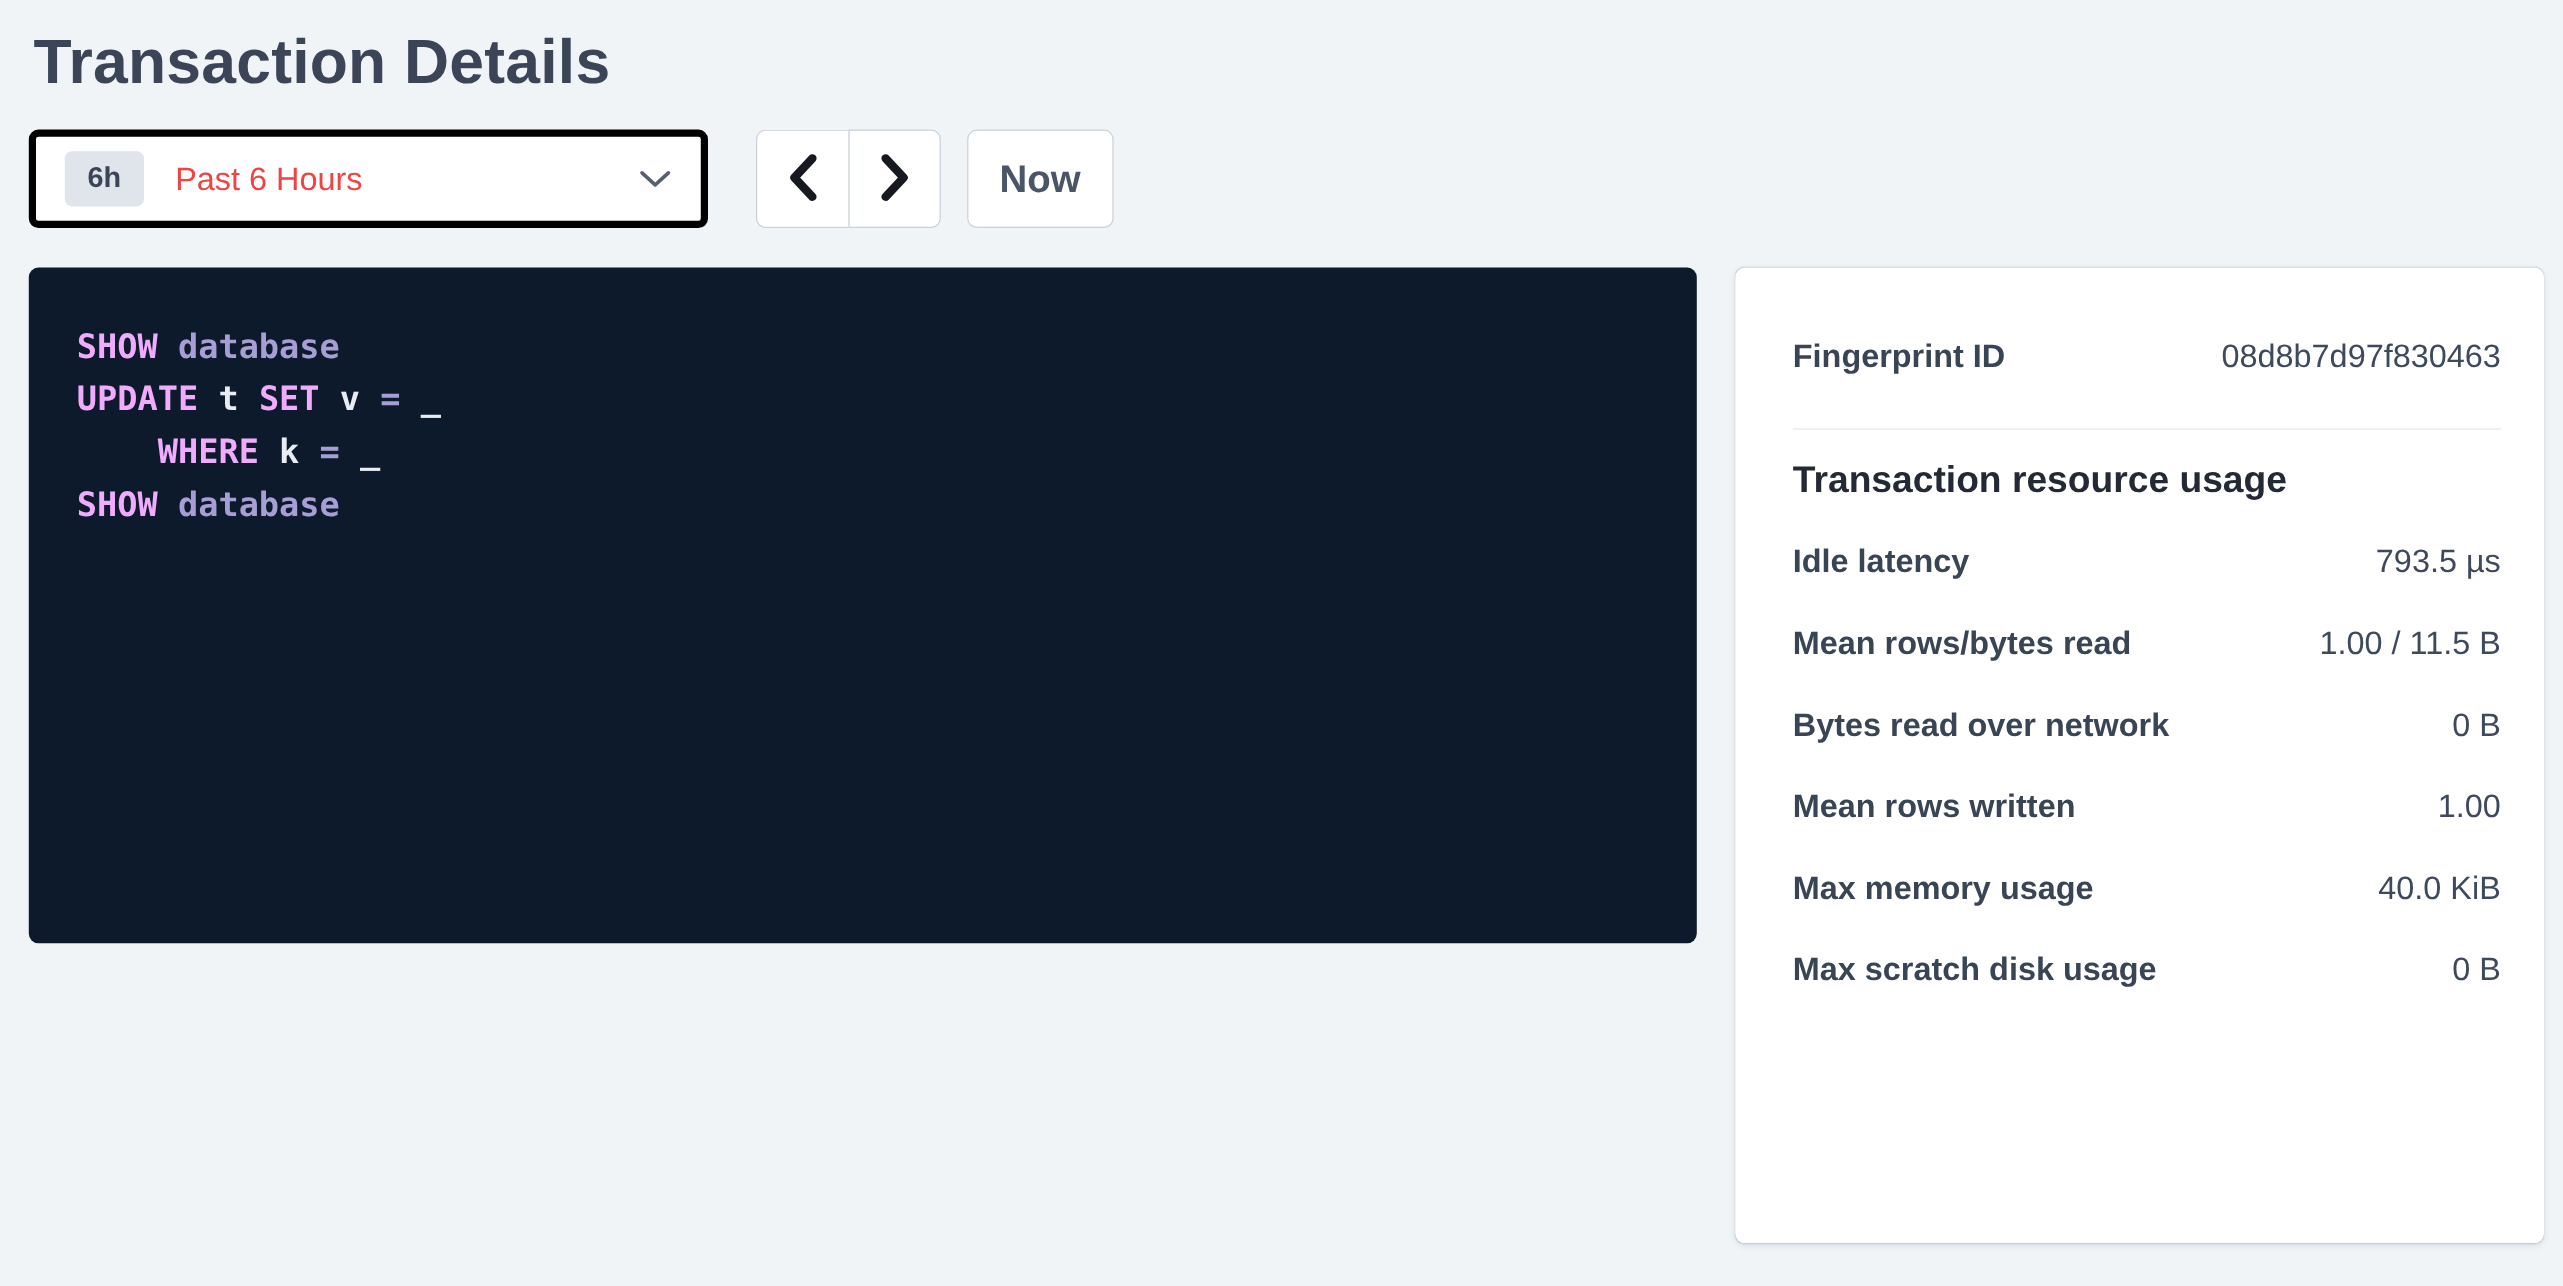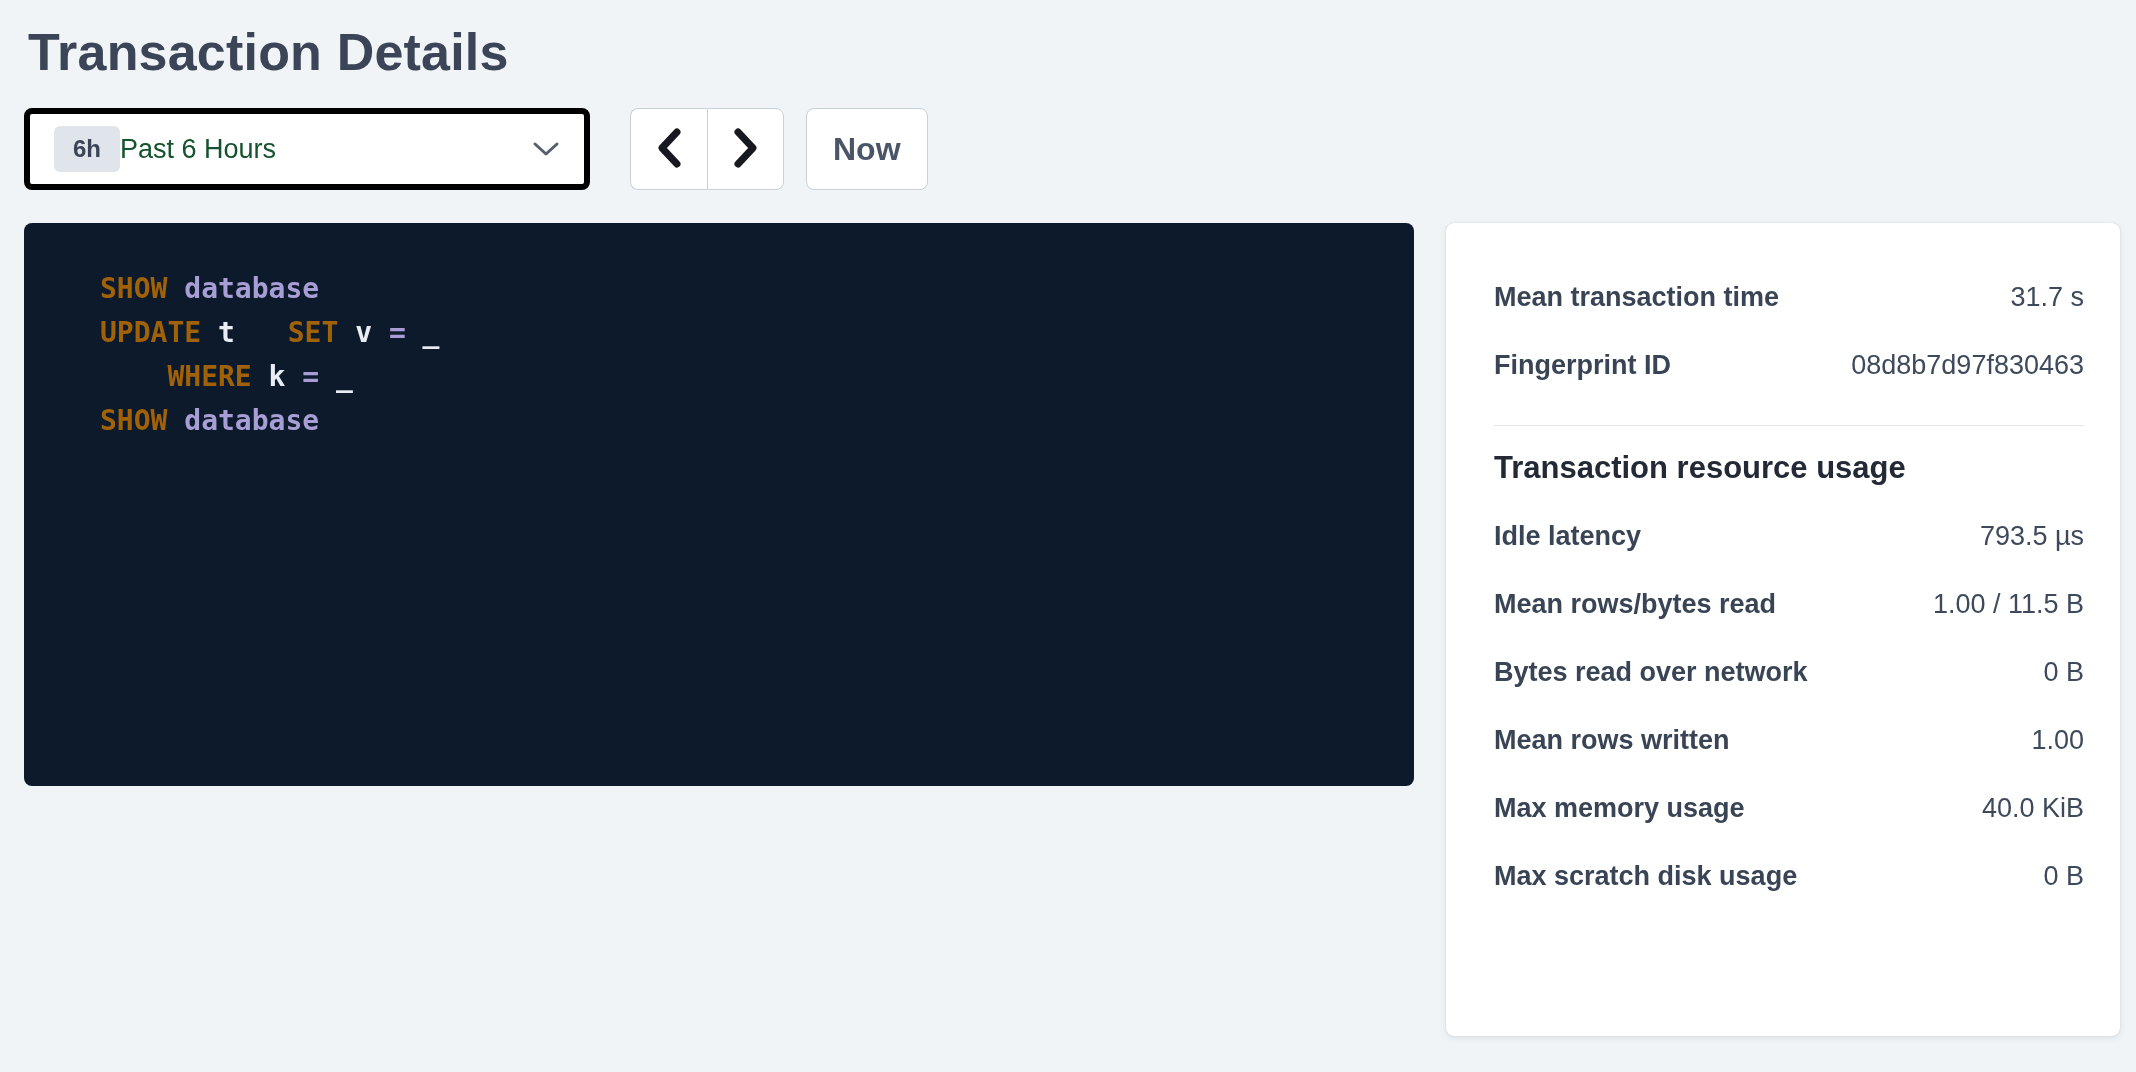--- a/index.html
+++ b/index.html
@@ -42,21 +42,22 @@
     color: #3b4557;
     font-weight: 700;
     font-size: 24px;
     border-radius: 6px;
     min-width: 66px; height: 46px;
     display: flex; align-items: center; justify-content: center;
     padding: 0 12px;
   }
   .range-label {
     font-size: 27px;
-    color: #14532d;
+    color: #ef4444;
+    margin-left: 26px;
     flex: 1;
   }
   .chevron-down { display: flex; align-items: center; }
 
   .arrow-group {
     display: flex;
     height: 82px;
     margin-right: 22px;
   }
   .arrow-btn {
@@ -106,21 +107,21 @@
     overflow: hidden;
     flex: none;
   }
   .code-card pre {
     font-family: "DejaVu Sans Mono", "Liberation Mono", monospace;
     font-size: 28px;
     line-height: 44px;
     white-space: pre;
     font-weight: 700;
   }
-  .tok-keyword  { color: #a16207; margin-left: 36px; }
+  .tok-keyword  { color: #f0abfc; }
   .tok-name     { color: #a89ed6; }
   .tok-operator { color: #a89ed6; }
   .tok-ident    { color: #e8ecf3; }
 
   .summary-card {
     width: 674px; height: 813px;
     background: #ffffff;
     border-radius: 8px;
     box-shadow: 0 0 1px rgba(67,90,111,0.35), 0 2px 6px rgba(67,90,111,0.12);
     margin-left: 32px;
@@ -195,24 +196,20 @@
     <div class="code-card">
       <pre><span class="code-line"><span class="tok-keyword">SHOW </span><span class="tok-name">database</span>
 </span><span class="code-line"><span class="tok-keyword">UPDATE </span><span class="tok-ident">t </span><span class="tok-keyword">SET </span><span class="tok-ident">v </span><span class="tok-operator">= </span><span class="tok-ident">_</span>
 </span><span class="code-line"><span class="tok-keyword">    WHERE </span><span class="tok-ident">k </span><span class="tok-operator">= </span><span class="tok-ident">_</span>
 </span><span class="code-line"><span class="tok-keyword">SHOW </span><span class="tok-name">database</span></span></pre>
     </div>
 
     <div class="summary-card">
 
       <div class="sc-row">
-        <span class="sc-label">Mean transaction time</span>
-        <span class="sc-value">31.7 s</span>
-      </div>
-      <div class="sc-row">
         <span class="sc-label">Fingerprint ID</span>
         <span class="sc-value">08d8b7d97f830463</span>
       </div>
 
       <hr class="sc-divider">
 
       <div class="sc-section-title">Transaction resource usage</div>
 
       <div class="sc-row">
         <span class="sc-label">Idle latency</span>

